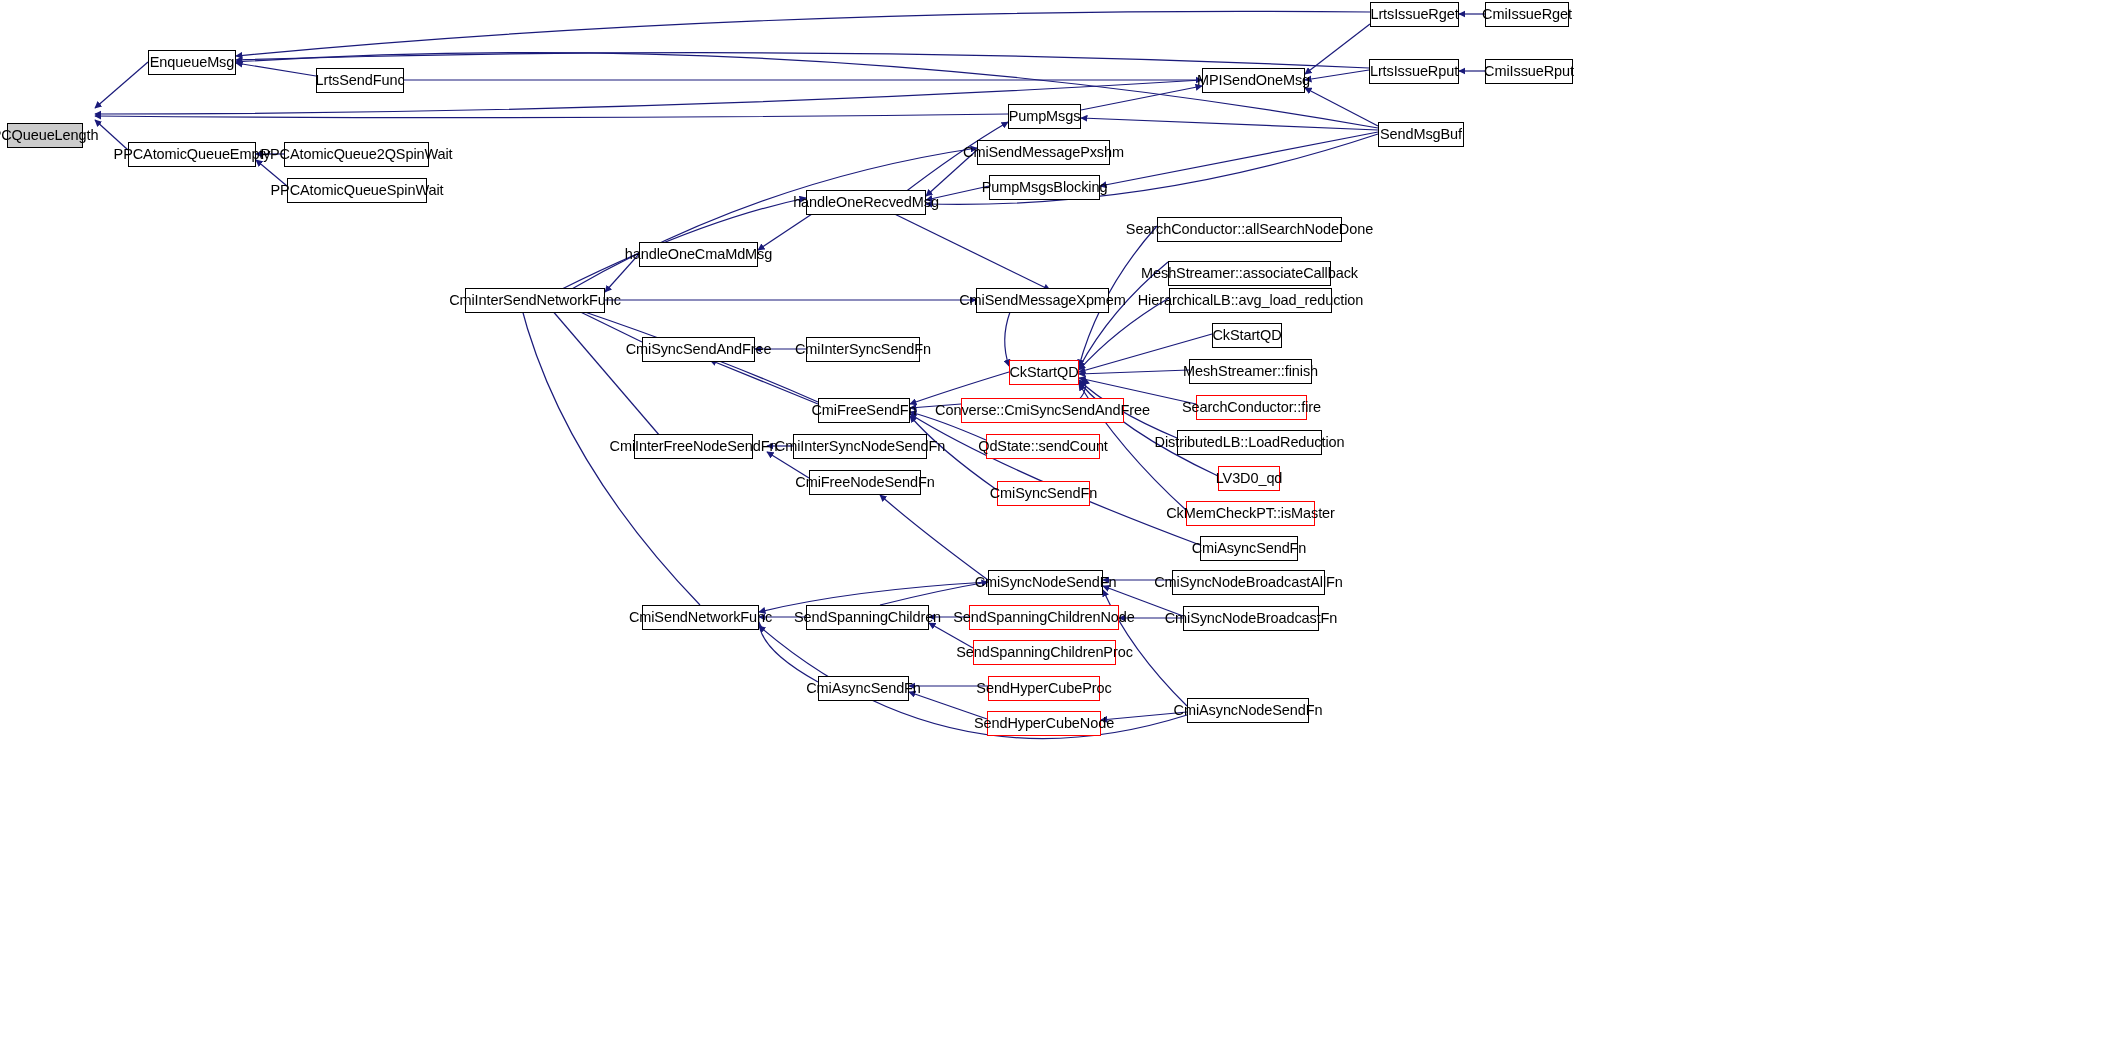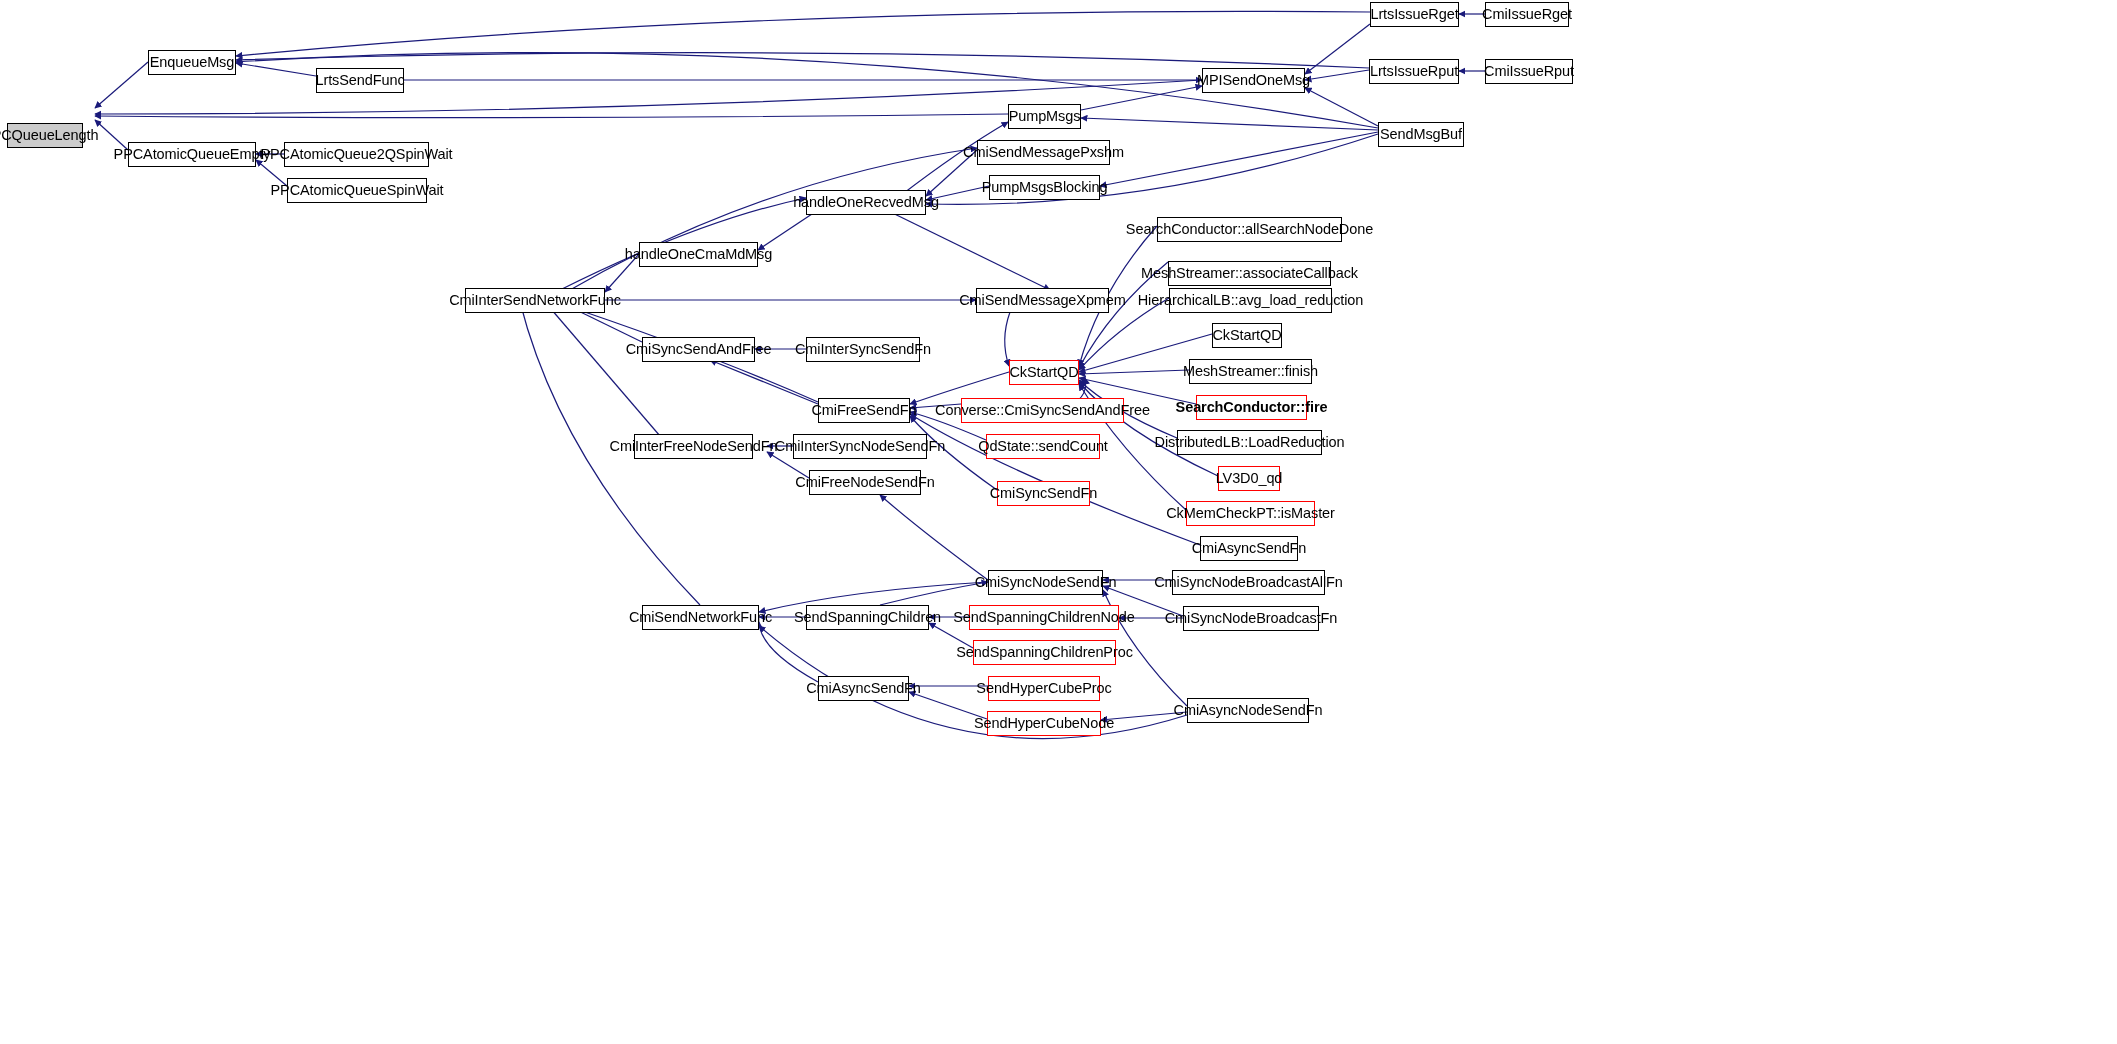--- a/index.html
+++ b/index.html
@@ -213,21 +213,21 @@
       </div>
       <div class="node black" style="left: 1189px; top: 359px; width: 123px;">
         <span>MeshStreamer::finish</span>
       </div>
       <div class="node black" style="left: 818px; top: 398px; width: 92px;">
         <span>CmiFreeSendFn</span>
       </div>
       <div class="node red" style="left: 961px; top: 398px; width: 163px;">
         <span>Converse::CmiSyncSendAndFree</span>
       </div>
-      <div class="node red" style="left: 1196px; top: 395px; width: 111px; font-weight: bold;">
+      <div class="node red" style="left: 1196px; top: 395px; width: 111px;">
         <span>SearchConductor::fire</span>
       </div>
       <div class="node black" style="left: 634px; top: 434px; width: 119px;">
         <span>CmiInterFreeNodeSendFn</span>
       </div>
       <div class="node black" style="left: 793px; top: 434px; width: 134px;">
         <span>CmiInterSyncNodeSendFn</span>
       </div>
       <div class="node red" style="left: 986px; top: 434px; width: 114px;">
         <span>QdState::sendCount</span>

